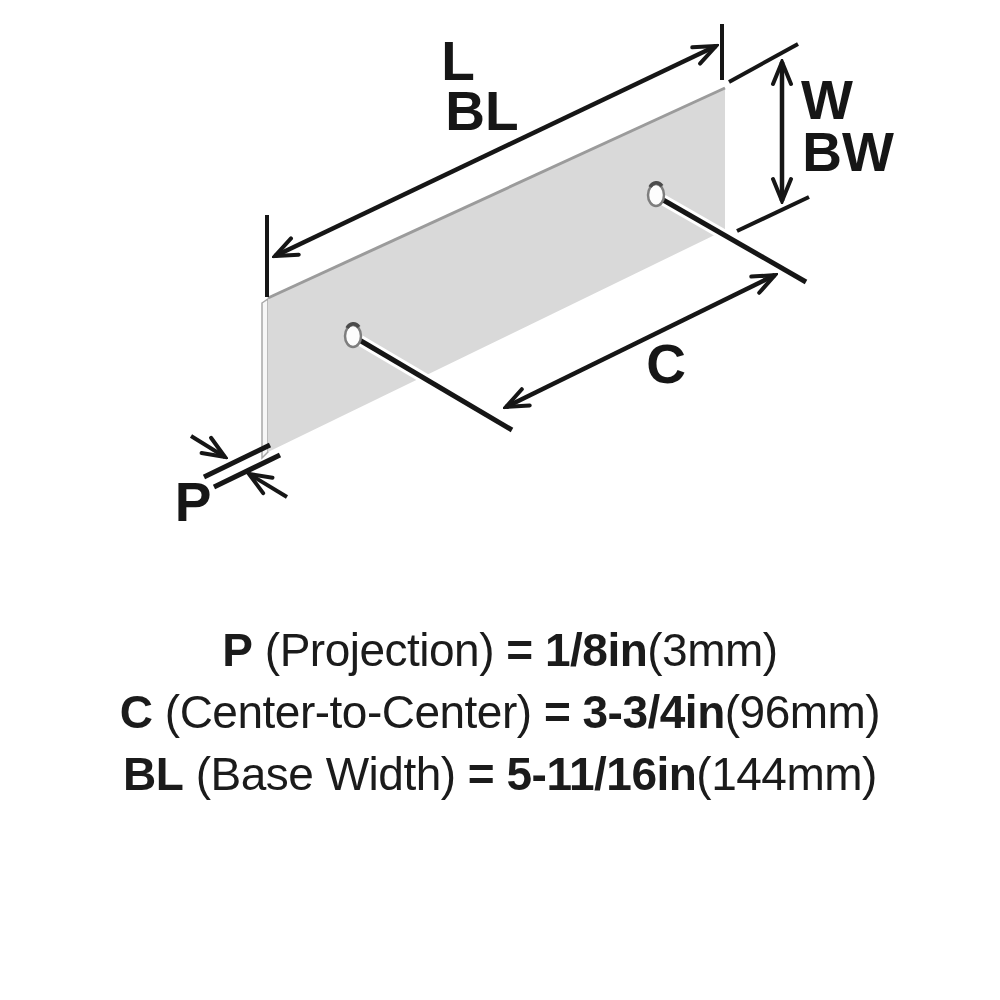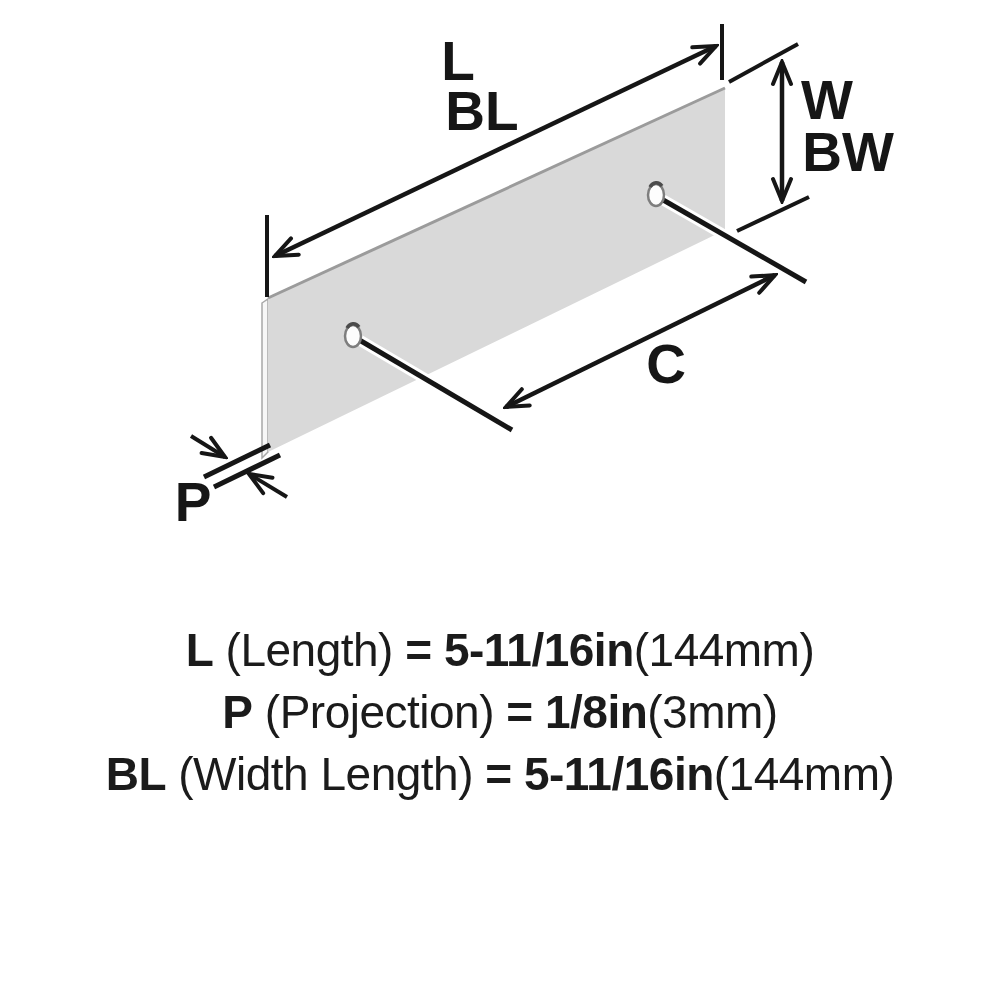--- a/index.html
+++ b/index.html
@@ -90,23 +90,23 @@
     <text class="dim-label" x="458" y="80" text-anchor="middle">L</text>
     <text class="dim-label" x="482" y="130" text-anchor="middle">BL</text>
     <text class="dim-label" x="827" y="119" text-anchor="middle">W</text>
     <text class="dim-label" x="848" y="171" text-anchor="middle">BW</text>
     <text class="dim-label" x="666" y="383" text-anchor="middle">C</text>
     <text class="dim-label" x="193" y="521" text-anchor="middle">P</text>
   </svg>
 
   <div class="specs">
     <div class="spec-row">
-      <span class="b">L</span><span class="r"> (Length) </span><span class="b">= 5-11/16in</span><span class="r">(144mm)</span>
-    </div>
-    <div class="spec-row">
       <span class="b">P</span><span class="r"> (Projection) </span><span class="b">= 1/8in</span><span class="r">(3mm)</span>
     </div>
     <div class="spec-row">
-      <span class="b">BL</span><span class="r"> (Width Length) </span><span class="b">= 5-11/16in</span><span class="r">(144mm)</span>
+      <span class="b">C</span><span class="r"> (Center-to-Center) </span><span class="b">= 3-3/4in</span><span class="r">(96mm)</span>
+    </div>
+    <div class="spec-row">
+      <span class="b">BL</span><span class="r"> (Base Width) </span><span class="b">= 5-11/16in</span><span class="r">(144mm)</span>
     </div>
   </div>
 
 </div>
 
 </body></html>

